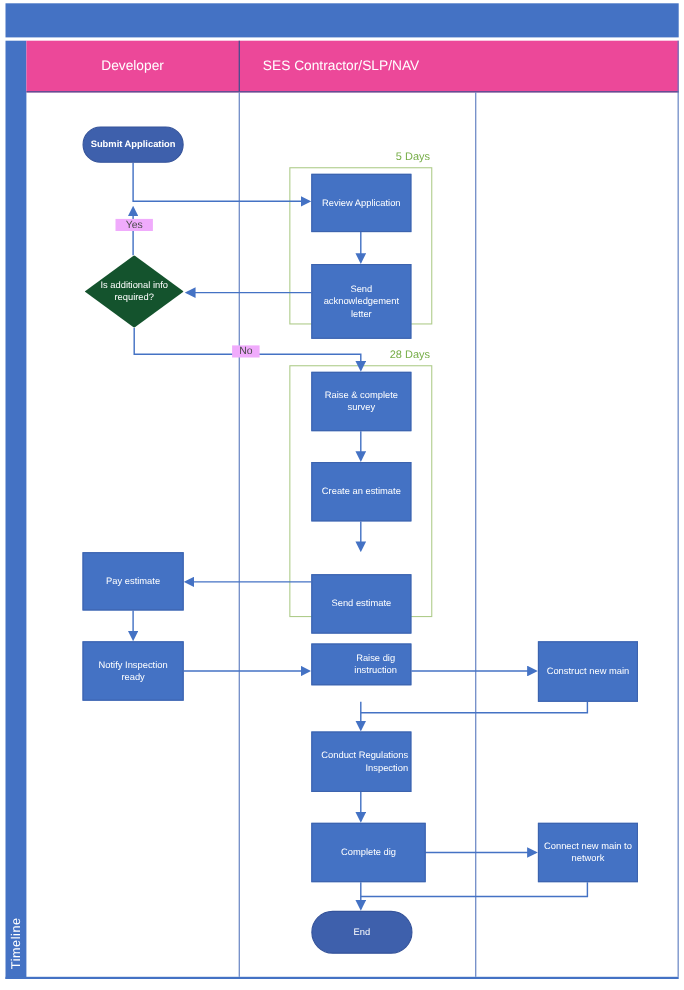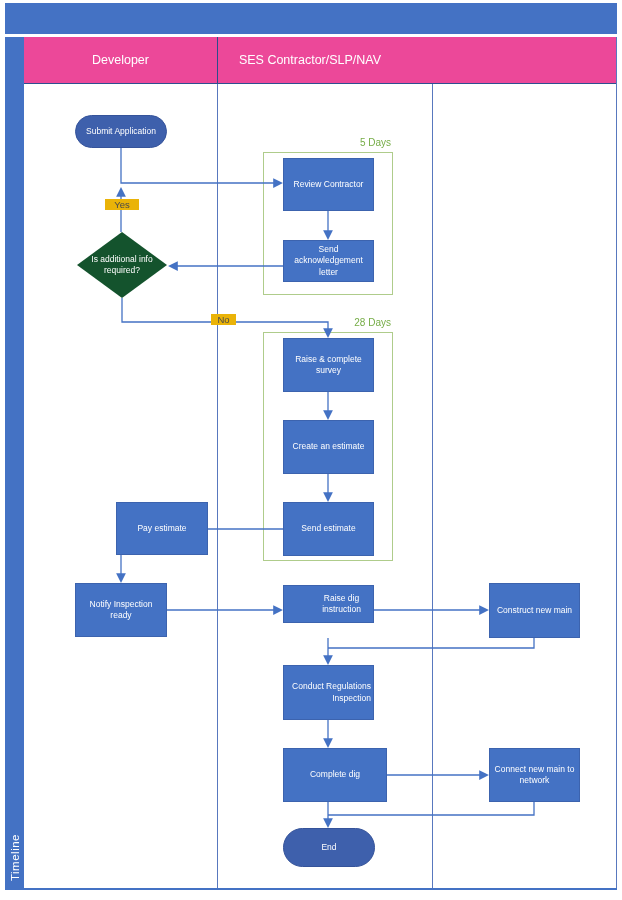--- a/index.html
+++ b/index.html
@@ -47,38 +47,38 @@
     position:absolute;display:flex;align-items:center;justify-content:center;
     color:#ffffff;font-size:8.5px;line-height:1.35;text-align:center;
     box-sizing:border-box;padding:2px;
   }
   .rect{background:#4472C4;border:1px solid #3C63AE;}
   .terminator{background:#3E60AC;border:1px solid #35539A;}
   .diamond{
     background:#14532d;padding:0 9px;
     clip-path:polygon(50% 0,100% 50%,50% 100%,0 50%);
   }
-  #n-submit{left:75px;top:115px;width:92px;height:33px;border-radius:17px;}
+  #n-submit{left:75px;top:115px;width:92px;height:33px;border-radius:17px;font-weight:bold;}
   #n-review{left:283px;top:158px;width:91px;height:53px;}
-  #n-ack{left:283px;top:240px;width:91px;height:42px;}
+  #n-ack{left:283px;top:240px;width:91px;height:68px;}
   #n-decision{left:77px;top:232px;width:90px;height:66px;}
   #n-survey{left:283px;top:338px;width:91px;height:54px;}
   #n-create{left:283px;top:420px;width:91px;height:54px;}
-  #n-sendest{left:283px;top:502px;width:91px;height:54px;}
-  #n-payest{left:75px;top:502px;width:92px;height:53px;margin-left:41px;}
+  #n-sendest{left:283px;top:522px;width:91px;height:54px;}
+  #n-payest{left:75px;top:502px;width:92px;height:53px;}
   #n-notify{left:75px;top:583px;width:92px;height:54px;}
   #n-raisedig{left:283px;top:585px;width:91px;height:38px;padding-left:28px;}
   #n-construct{left:489px;top:583px;width:91px;height:55px;}
   #n-conduct{left:283px;top:665px;width:91px;height:55px;text-align:right;}
   #n-completedig{left:283px;top:748px;width:104px;height:54px;}
   #n-connect{left:489px;top:748px;width:91px;height:54px;}
   #n-end{left:283px;top:828px;width:92px;height:39px;border-radius:20px;}
   
   .edge-label{
-    position:absolute;background:#eab308;color:#4a4a4a;font-size:9.5px;
+    position:absolute;background:#f0abfc;color:#4a4a4a;font-size:9.5px;
     text-align:center;padding:0 1px;
   }
   #lab-yes{left:105px;top:199px;width:32px;}
   #lab-no{left:211px;top:314px;width:23px;}
 </style>
 </head>
 <body>
 
 <div id="canvas">
 
@@ -124,21 +124,21 @@
       <polyline points="328,638 328,663" marker-end="url(#arw)"></polyline>
       <polyline points="534,638 534,648 328,648"></polyline>
       <polyline points="328,720 328,746" marker-end="url(#arw)"></polyline>
       <polyline points="374,775 487,775" marker-end="url(#arw)"></polyline>
       <polyline points="328,802 328,826" marker-end="url(#arw)"></polyline>
       <polyline points="534,802 534,815 328,815"></polyline>
     </g>
   </svg>
 
   <div class="node terminator" id="n-submit">Submit Application</div>
-  <div class="node rect" id="n-review">Review Contractor</div>
+  <div class="node rect" id="n-review">Review Application</div>
   <div class="node rect" id="n-ack">Send acknowledgement letter</div>
   <div class="node diamond" id="n-decision">Is additional info required?</div>
   <div class="node rect" id="n-survey">Raise &amp; complete survey</div>
   <div class="node rect" id="n-create">Create an estimate</div>
   <div class="node rect" id="n-sendest">Send estimate</div>
   <div class="node rect" id="n-payest">Pay estimate</div>
   <div class="node rect" id="n-notify">Notify Inspection ready</div>
   <div class="node rect" id="n-raisedig">Raise dig instruction</div>
   <div class="node rect" id="n-construct">Construct new main</div>
   <div class="node rect" id="n-conduct">Conduct Regulations Inspection</div>

